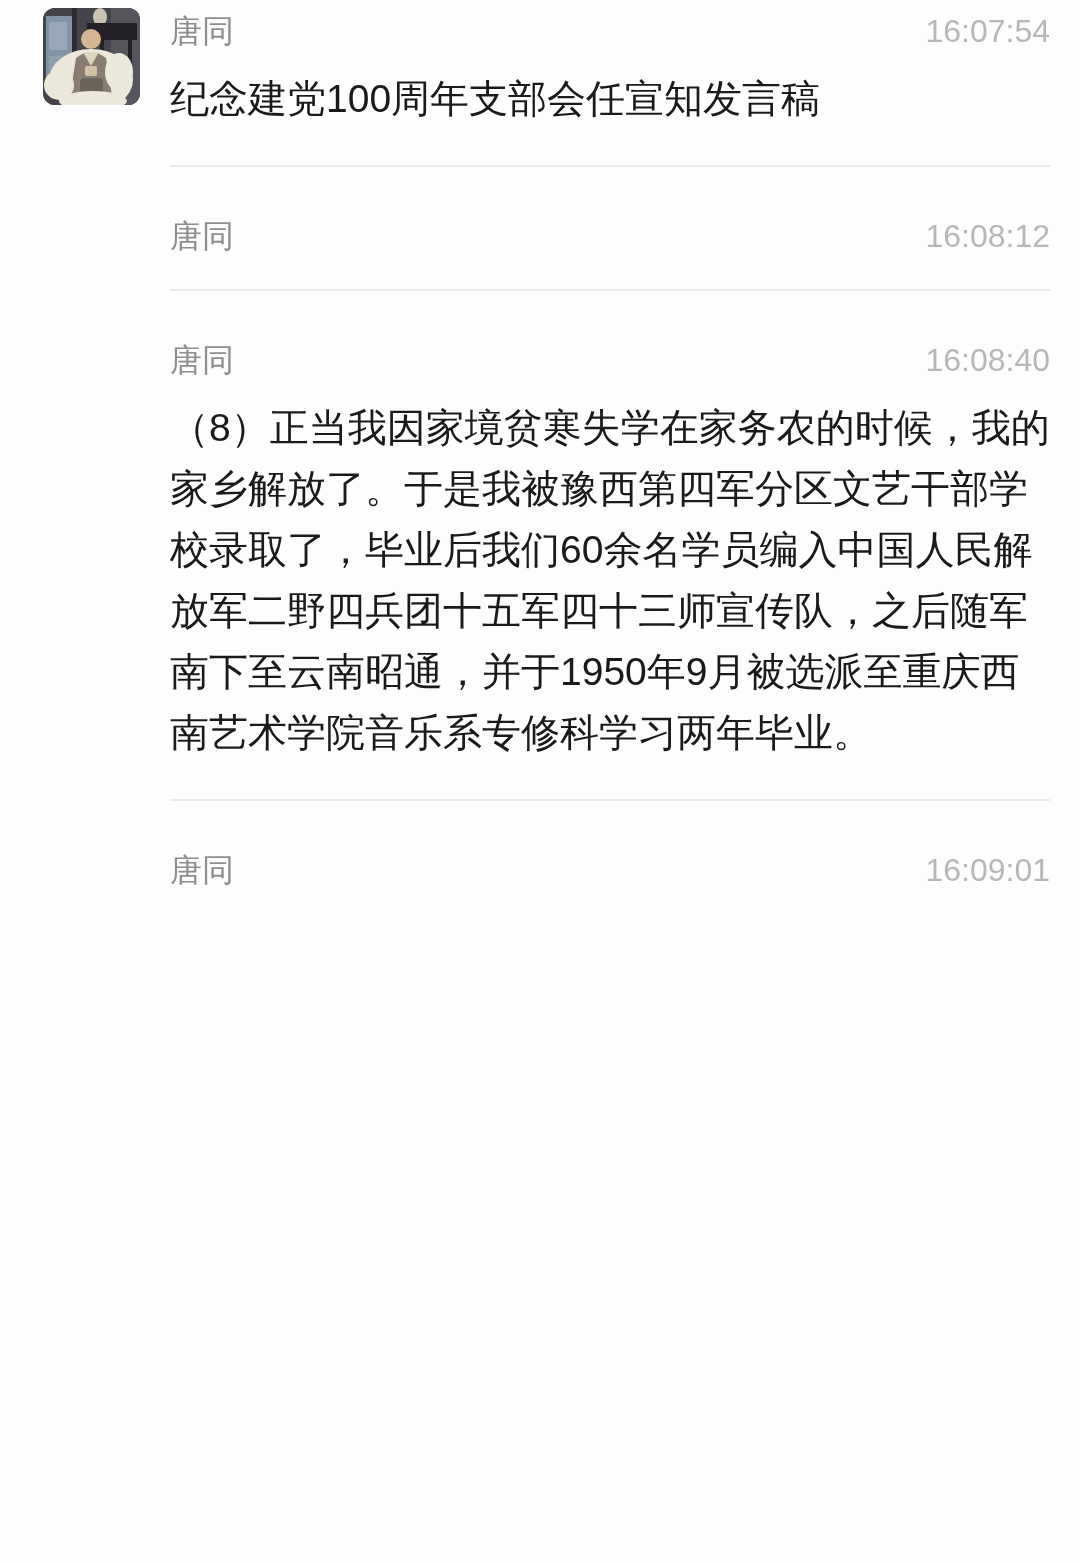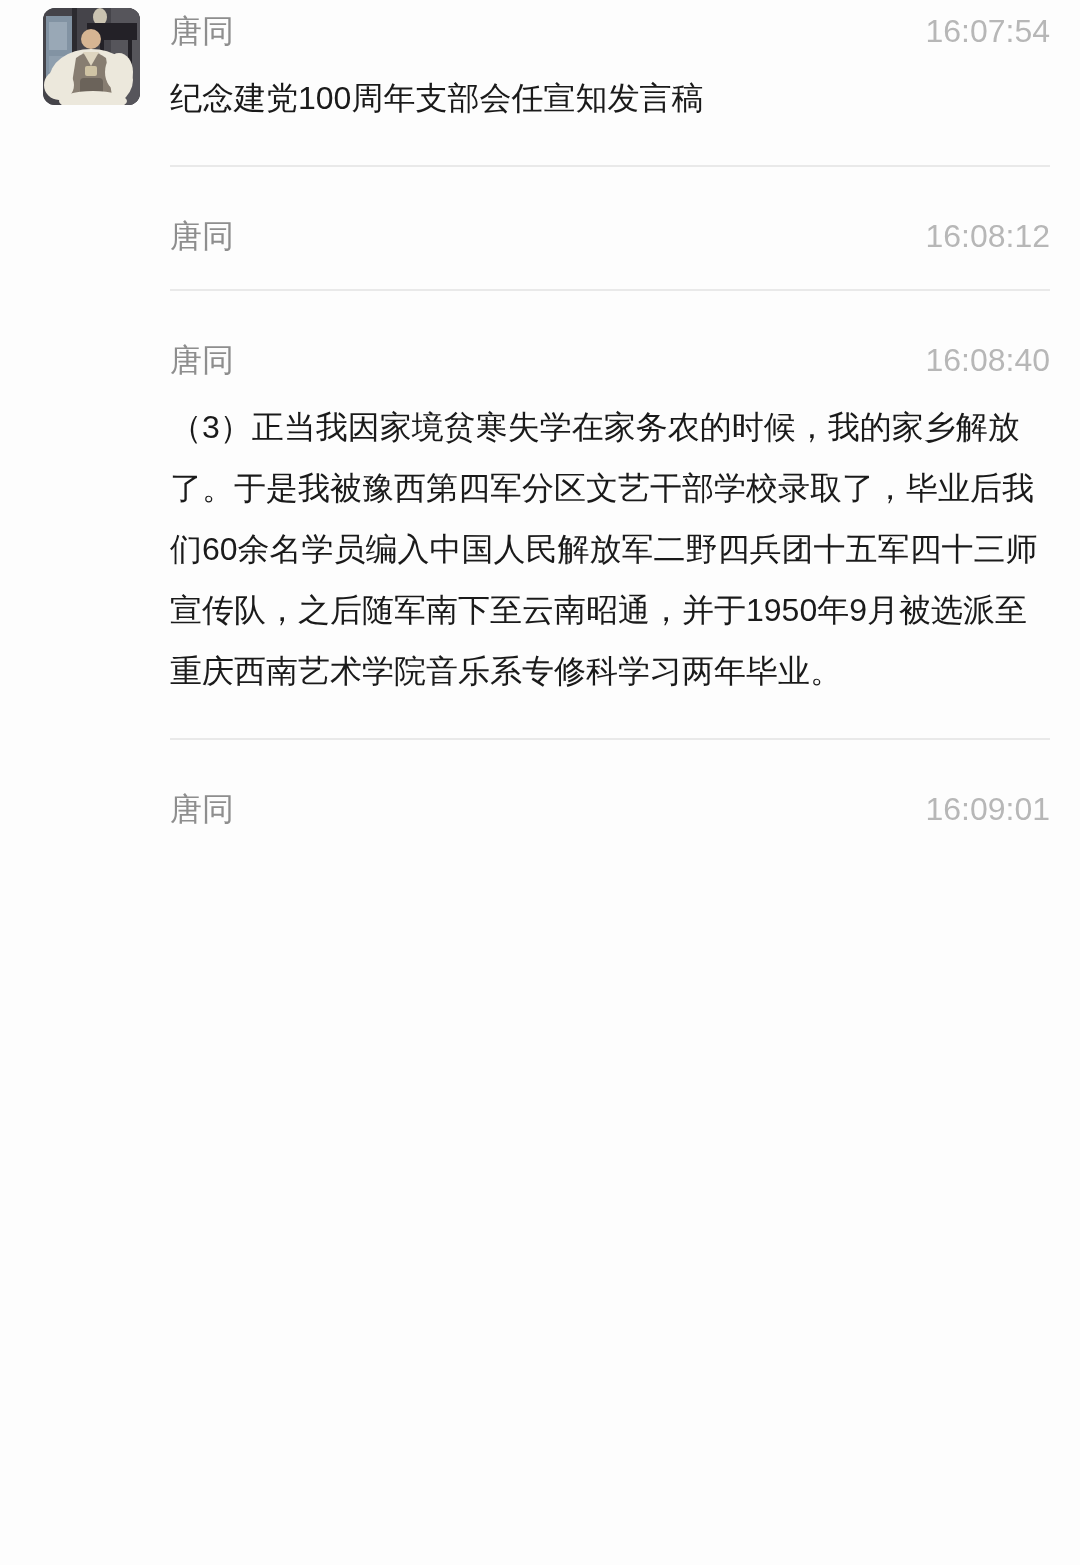--- a/index.html
+++ b/index.html
@@ -47,21 +47,21 @@
   .sender-name {
     font-size: 32px;
     color: #8e8e8e;
   }
   .timestamp {
     font-size: 32px;
     color: #b7b7b7;
   }
   .msg-text {
     margin: 20px 0 0 0;
-    font-size: 32px;
+    font-size: 39px;
     line-height: 61px;
     color: #1a1a1a;
     font-weight: 400;
     word-break: break-all;
     overflow-wrap: break-word;
   }
 </style>
 </head>
 <body>
 
@@ -103,21 +103,21 @@
       <span class="sender-name">唐同</span>
       <span class="timestamp">16:08:12</span>
     </header>
   </section>
 
   <section class="message">
     <header class="msg-header">
       <span class="sender-name">唐同</span>
       <span class="timestamp">16:08:40</span>
     </header>
-    <p class="msg-text">（3）正当我因家境贫寒失学在家务农的时候，我的家乡解放了。于是我被豫西第四军分区文艺干部学校录取了，毕业后我们60余名学员编入中国人民解放军二野四兵团十五军四十三师宣传队，之后随军南下至云南昭通，并于1950年9月被选派至重庆西南艺术学院音乐系专修科学习两年毕业。</p>
+    <p class="msg-text">（8）正当我因家境贫寒失学在家务农的时候，我的家乡解放了。于是我被豫西第四军分区文艺干部学校录取了，毕业后我们60余名学员编入中国人民解放军二野四兵团十五军四十三师宣传队，之后随军南下至云南昭通，并于1950年9月被选派至重庆西南艺术学院音乐系专修科学习两年毕业。</p>
   </section>
 
   <section class="message last">
     <header class="msg-header">
       <span class="sender-name">唐同</span>
       <span class="timestamp">16:09:01</span>
     </header>
   </section>
 
 </div>

